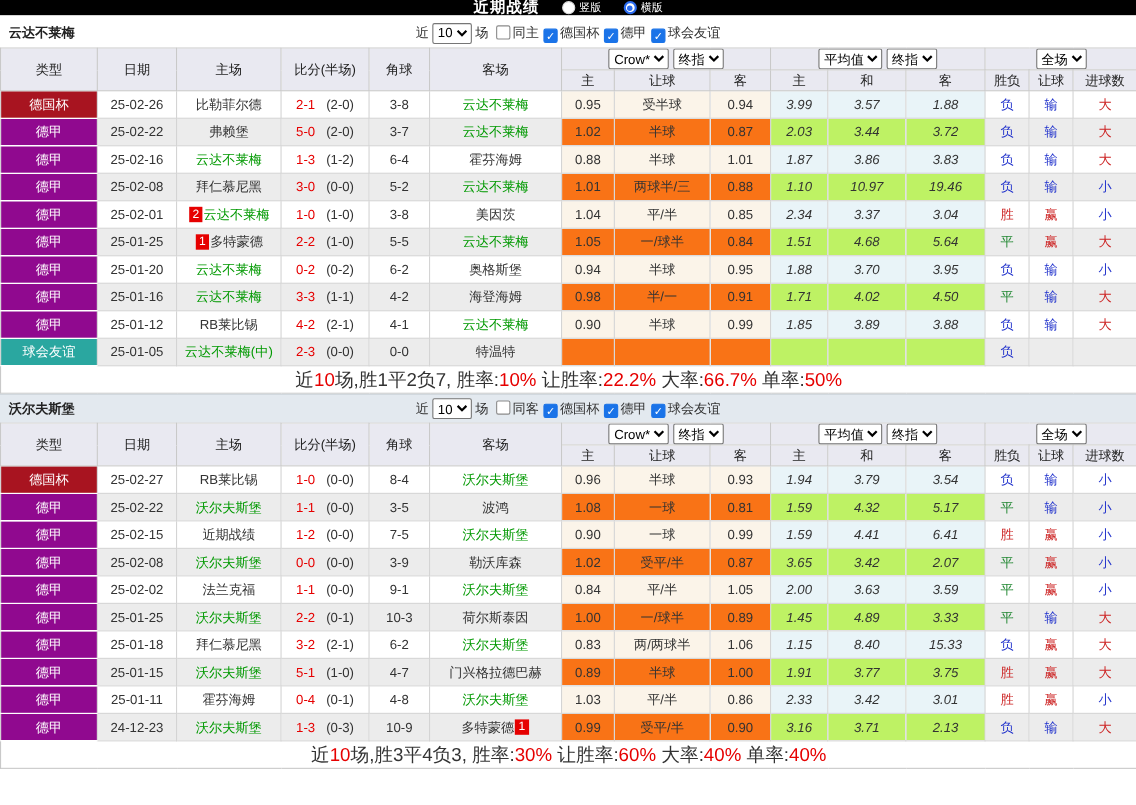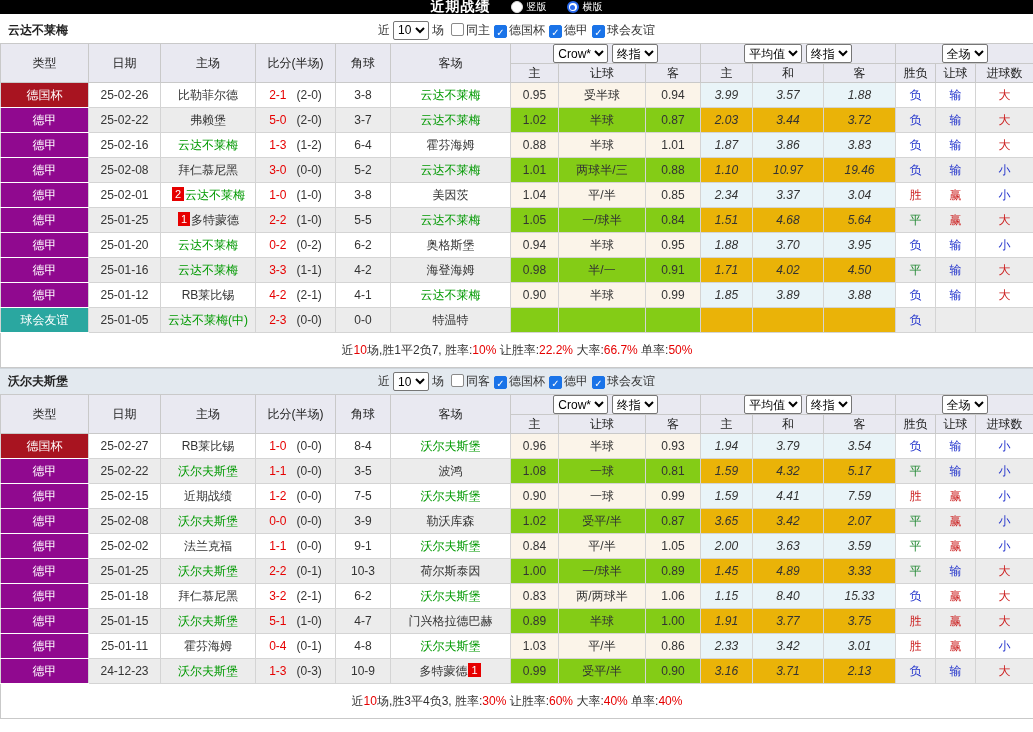--- a/index.html
+++ b/index.html
@@ -27,34 +27,34 @@
 
   
   table { width: 1033px; table-layout: fixed; border-collapse: collapse; font-size: 12px; }
   th, td { border: 1px solid #c9c9c9; text-align: center; white-space: nowrap; overflow: hidden; padding: 0; }
   thead th { background: #e9e9f1; font-weight: normal; height: 19px; color: #222; }
   thead th.selcell { background: #e9e9f1; }
   tbody td { height: 25px; background: #fff; border-color: #d4d4d4; }
   tbody tr.even td.p { background: #ececec; }
   td.tint1 { background: #fbf4e9; }
   td.tint2 { background: #e9f4f8; font-style: italic; }
-  tbody tr.even td.tint1 { background: #84cc16; margin-left: 43px; }
-  tbody tr.even td.tint2 { background: #eab308; }
+  tbody tr.even td.tint1 { background: #f97316; margin-left: 43px; }
+  tbody tr.even td.tint2 { background: #bef264; }
   td.typ { color: #fff; border-bottom: 1px solid #fff; }
   .t-cup { background: #a81420; }
   .t-league { background: #90098f; }
   .t-friendly { background: #2aa7a0; }
   .tm-green { color: #009900; }
   .sc { color: #e60000; }
   .hf { color: #333; padding-left: 10px; }
   .cr { color: #cc2222; }
   .cb2 { color: #2233cc; }
   .cg { color: #228833; }
   .bdg { display: inline-block; background: #e60000; color: #fff; font-size: 11px; line-height: 14px; height: 14px; padding: 0 3px; margin: 0 1px; vertical-align: 1px; }
-  tfoot td { height: 35px; background: #fff; font-size: 12px; }
+  tfoot td { height: 25px; background: #fff; font-size: 17px; }
   tfoot span { white-space: pre; }
   .sr { color: #e60000; }
 </style>
 </head>
 <body>
 
 <div class="page">
 
   <div class="titlebar">
     <span class="title">近期战绩</span>
@@ -408,21 +408,21 @@
           <td class="p">25-02-15</td>
           <td class="p"><span>近期战绩</span></td>
           <td class="p"><span class="sc">1-2</span><span class="hf">(0-0)</span></td>
           <td class="p">7-5</td>
           <td class="p"><span class="tm-green">沃尔夫斯堡</span></td>
           <td class="tint1">0.90</td>
           <td class="tint1">一球</td>
           <td class="tint1">0.99</td>
           <td class="tint2">1.59</td>
           <td class="tint2">4.41</td>
-          <td class="tint2">7.59</td>
+          <td class="tint2">6.41</td>
           <td class="p cr">胜</td>
           <td class="p cr">赢</td>
           <td class="p cb2">小</td>
         </tr>
         <tr class="even">
           <td class="typ t-league">德甲</td>
           <td class="p">25-02-08</td>
           <td class="p"><span class="tm-green">沃尔夫斯堡</span></td>
           <td class="p"><span class="sc">0-0</span><span class="hf">(0-0)</span></td>
           <td class="p">3-9</td>

